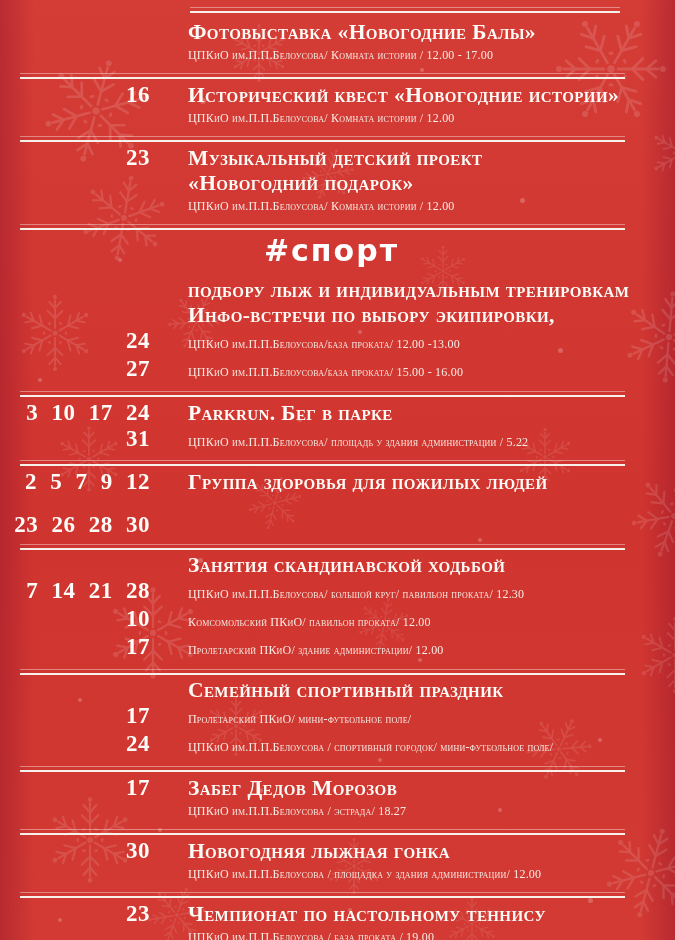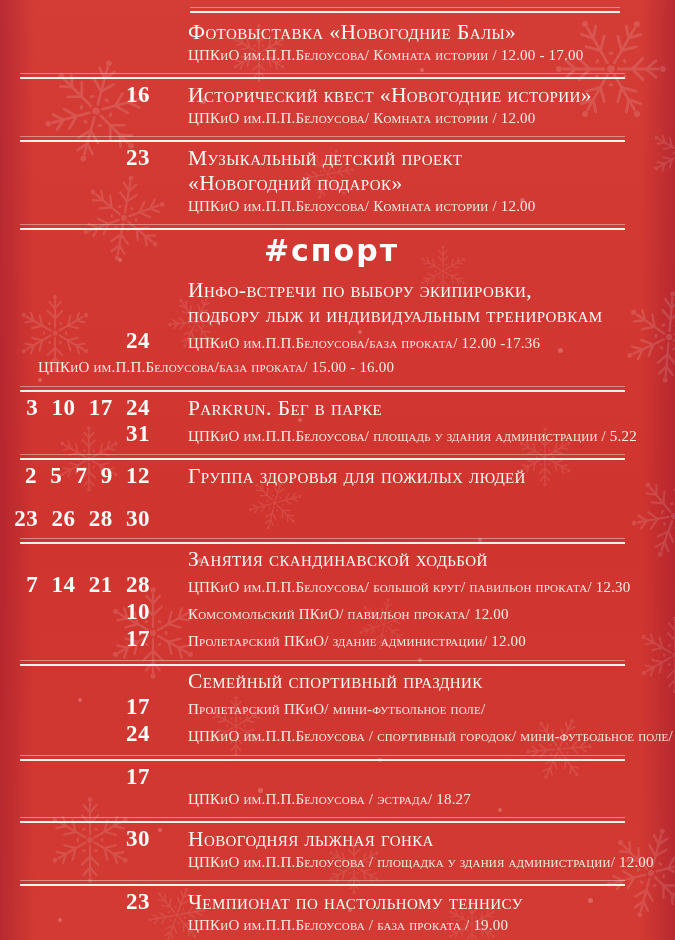--- a/index.html
+++ b/index.html
@@ -34,24 +34,24 @@
   .event{padding-bottom:4px;}
   .row{display:flex;align-items:baseline;}
   .row .date{
     flex:none;width:150px;text-align:right;
     font-weight:bold;font-size:23px;line-height:25px;
     letter-spacing:.5px;word-spacing:7px;color:#fffdf9;
   }
   .row .text{margin-left:38px;white-space:nowrap;}
   .row .title{
     font-size:21.5px;line-height:25px;
-    font-variant:small-caps;letter-spacing:.4px;color:#fdfbf7;
+    font-variant:small-caps;letter-spacing:.4px;color:#fdfbf7;font-weight:bold;
   }
   .row .detail{
-    font-size:15px;line-height:21px;
+    font-size:12px;line-height:21px;
     font-variant:small-caps;letter-spacing:.2px;color:#f8ece5;
   }
   .row.r-datedetail .detail{line-height:24px;}
   .row.r-datesonly .date{line-height:25px;margin-top:17px;}
   .section-header{
     font-family:"DejaVu Sans","Liberation Sans",sans-serif;
     font-weight:800;font-size:30px;line-height:34px;
     letter-spacing:2px;text-align:center;color:#ffffff;
     margin:4px 12px 10px 0;
   }
@@ -215,31 +215,32 @@
           <div class="row r-detail">
             <div class="date"></div>
             <div class="text detail">ЦПКиО им.П.П.Белоусова/ Комната истории / 12.00</div>
           </div>
         </div>
         <div class="rule"></div>
         <div class="section-header">#спорт</div>
         <div class="event">
           <div class="row r-title">
             <div class="date"></div>
+            <div class="text title">подбору лыж и индивидуальным тренировкам</div>
+          </div>
+          <div class="row r-title">
+            <div class="date"></div>
             <div class="text title">Инфо-встречи по выбору экипировки,</div>
           </div>
-          <div class="row r-title">
-            <div class="date"></div>
-            <div class="text title">подбору лыж и индивидуальным тренировкам</div>
-          </div>
           <div class="row r-datedetail">
             <div class="date">24</div>
-            <div class="text detail">ЦПКиО им.П.П.Белоусова/база проката/ 12.00 -17.36</div>
-          </div>
-          <div class="row r-datedetail">
+            <div class="text detail">ЦПКиО им.П.П.Белоусова/база проката/ 12.00 -13.00</div>
+          </div>
+          <div class="row r-datedetail">
+            <div class="date">27</div>
             <div class="text detail">ЦПКиО им.П.П.Белоусова/база проката/ 15.00 - 16.00</div>
           </div>
         </div>
         <div class="rule"></div>
         <div class="event">
           <div class="row r-title">
             <div class="date">3 10 17 24</div>
             <div class="text title">Parkrun. Бег в парке</div>
           </div>
           <div class="row r-detail">
@@ -289,20 +290,21 @@
           </div>
           <div class="row r-datedetail">
             <div class="date">24</div>
             <div class="text detail">ЦПКиО им.П.П.Белоусова / спортивный городок/ мини-футбольное поле/</div>
           </div>
         </div>
         <div class="rule"></div>
         <div class="event">
           <div class="row r-title">
             <div class="date">17</div>
+            <div class="text title">Забег Дедов Морозов</div>
           </div>
           <div class="row r-detail">
             <div class="date"></div>
             <div class="text detail">ЦПКиО им.П.П.Белоусова / эстрада/ 18.27</div>
           </div>
         </div>
         <div class="rule"></div>
         <div class="event">
           <div class="row r-title">
             <div class="date">30</div>

